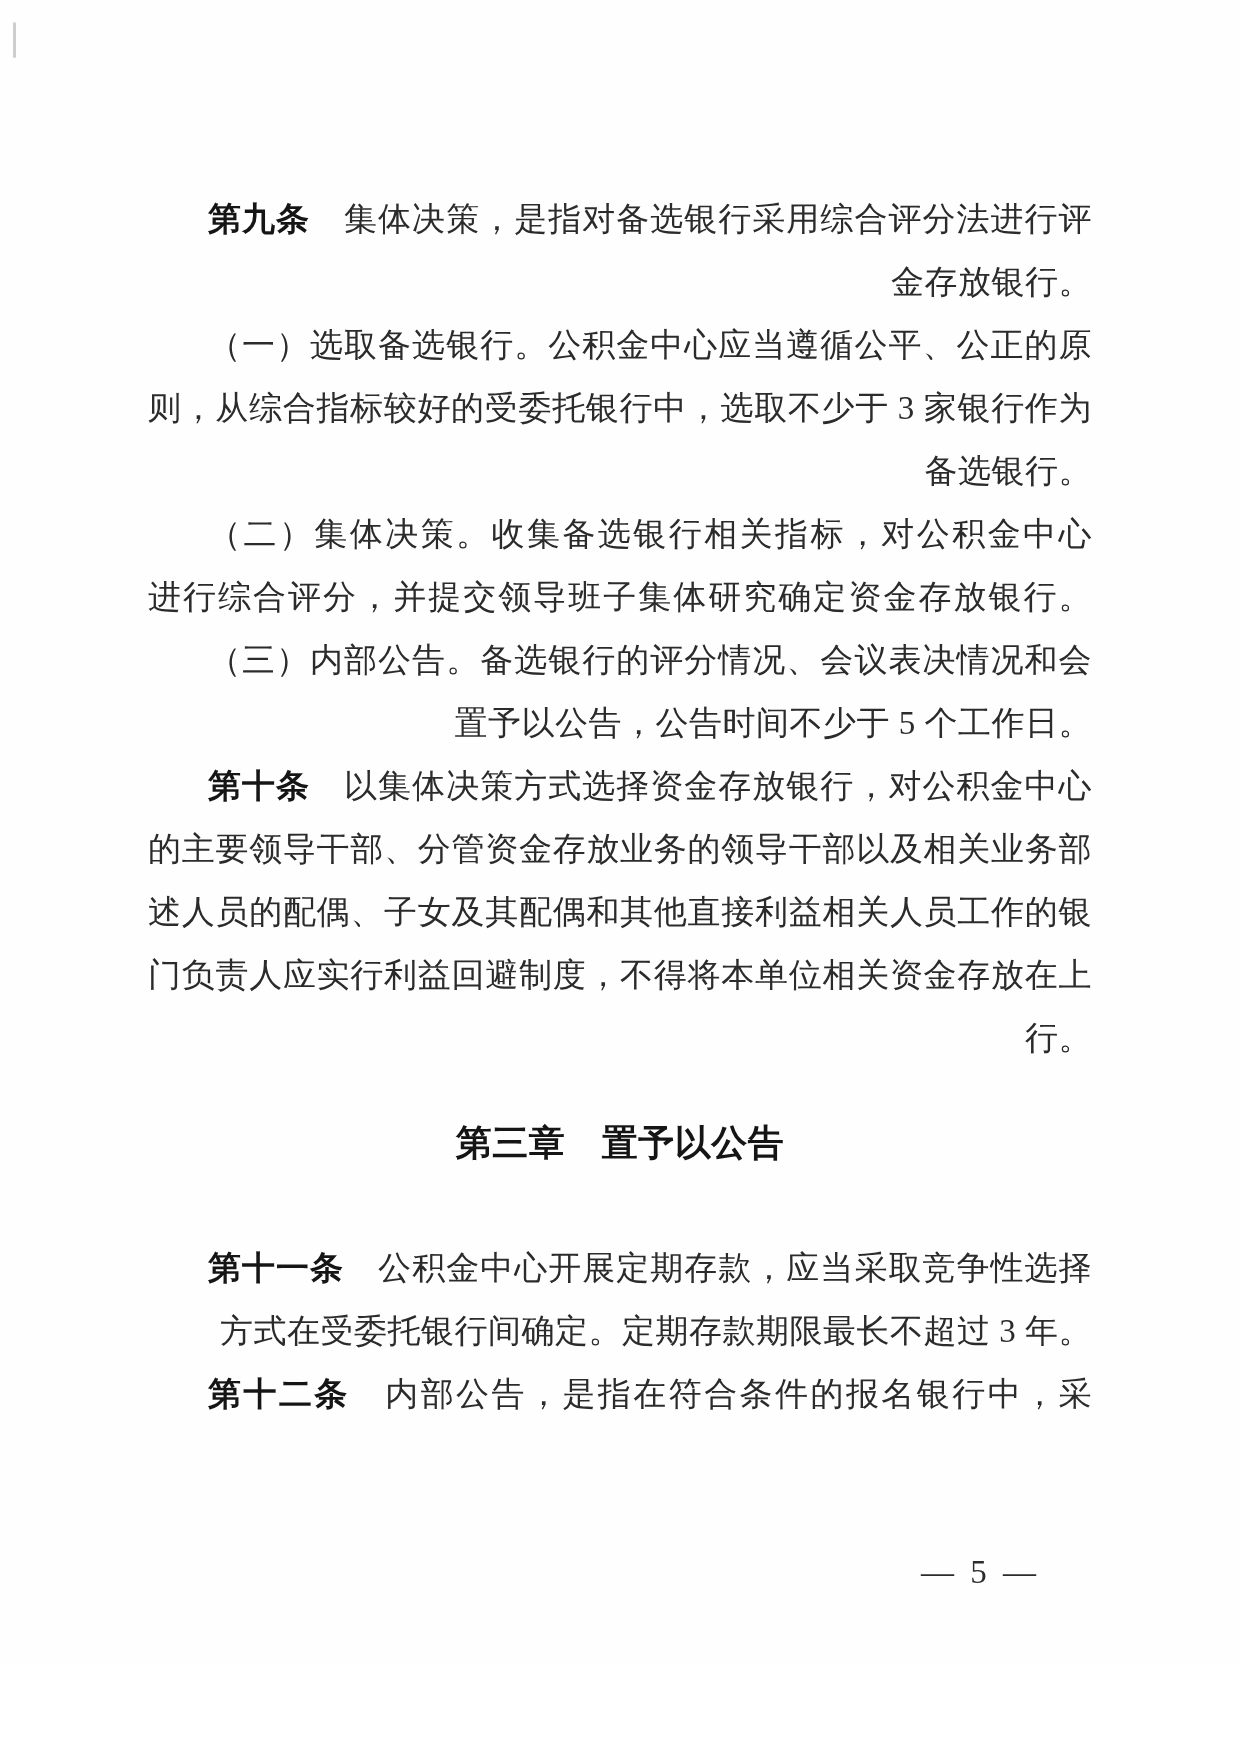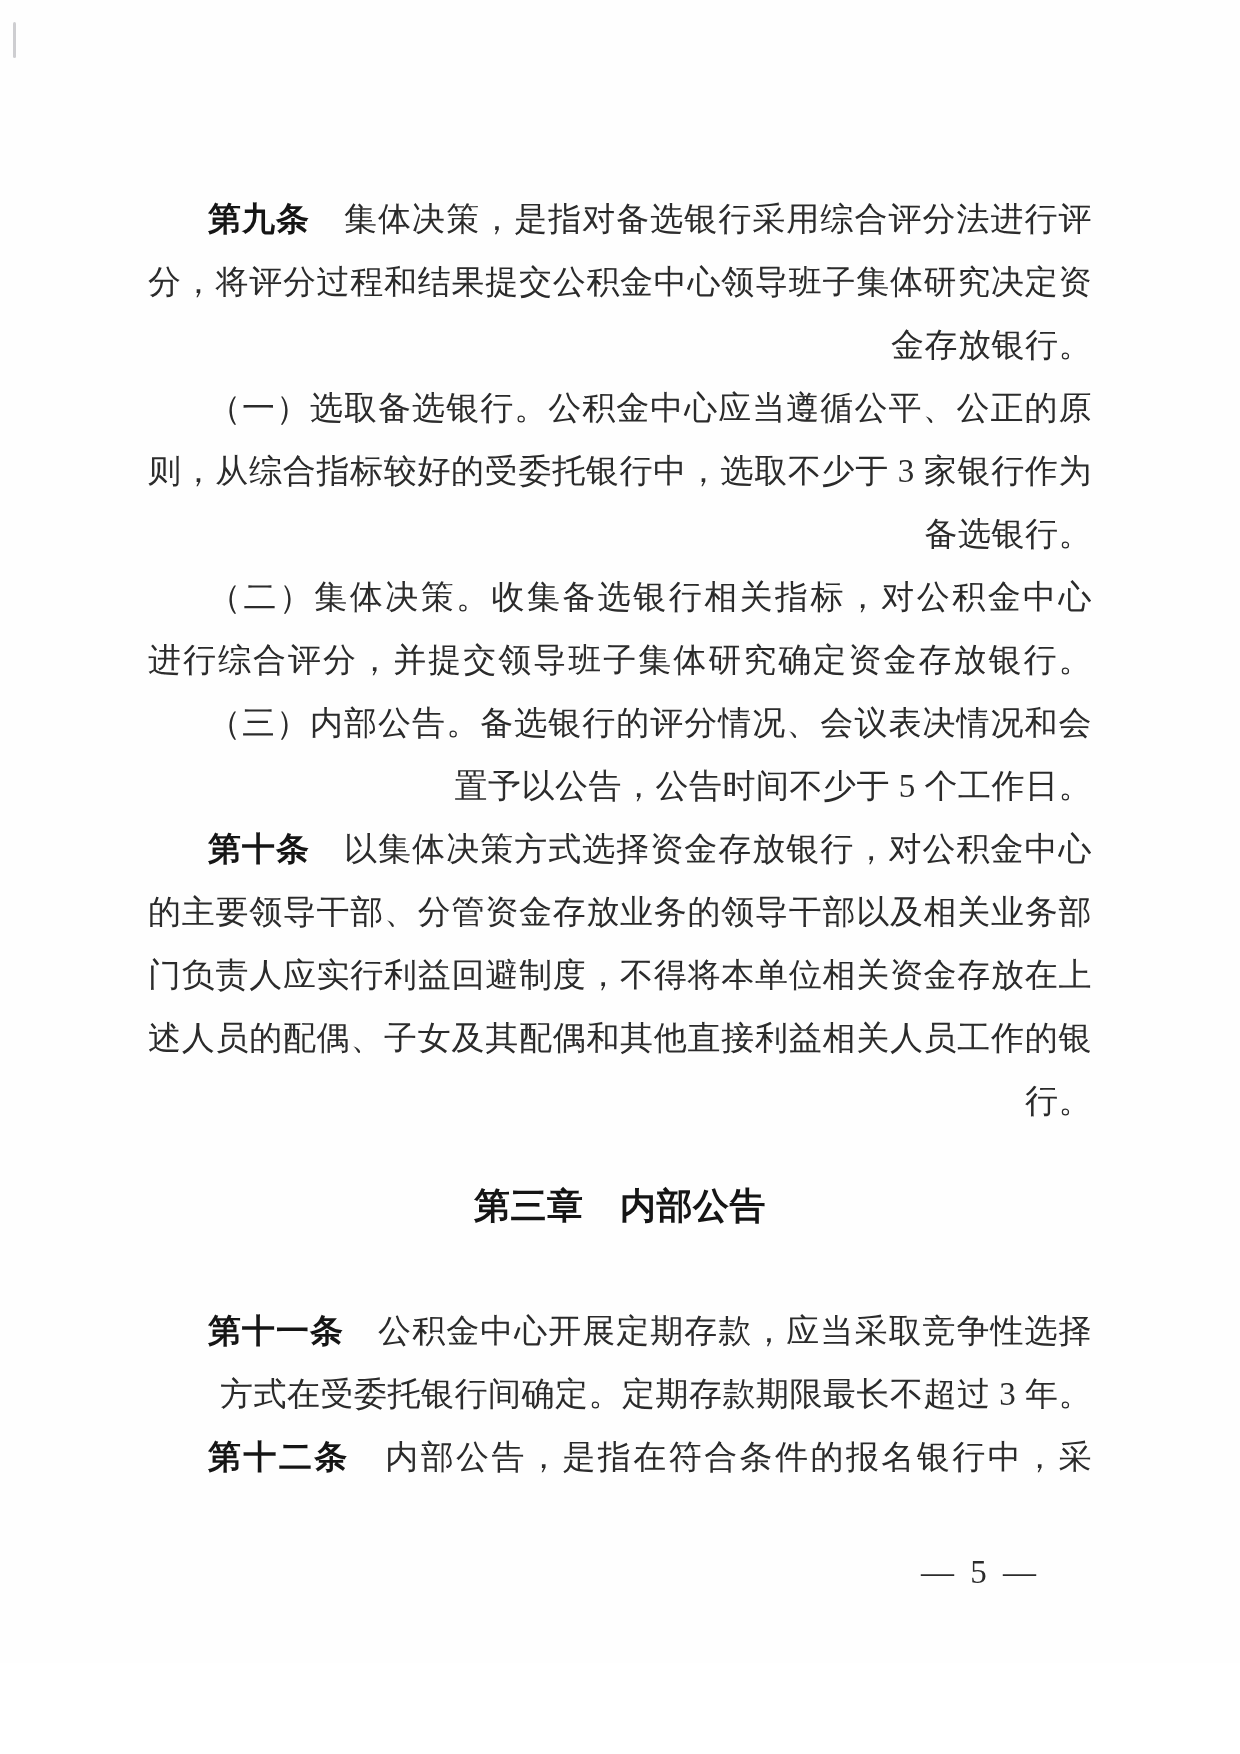--- a/index.html
+++ b/index.html
@@ -72,33 +72,32 @@
     white-space: nowrap;
   }
 </style>
 </head>
 <body>
 
 <div class="page">
   <div class="scan-artifact"></div>
   <div class="content" id="content">
       <div class="line para-start justify indent"><span class="bold">第九条</span><span>　集体决策，是指对备选银行采用综合评分法进行评</span></div>
-      <div class="line cont justify"><span>分，将评分过程和结果提交公积金中心领导班子集体研究决定资</span></div>
       <div class="line cont"><span>金存放银行。</span></div>
       <div class="line para-start justify indent"><span>（一）选取备选银行。公积金中心应当遵循公平、公正的原</span></div>
       <div class="line cont justify"><span>则，从综合指标较好的受委托银行中，选取不少于 3 家银行作为</span></div>
       <div class="line cont"><span>备选银行。</span></div>
       <div class="line para-start justify indent"><span>（二）集体决策。收集备选银行相关指标，对公积金中心</span></div>
       <div class="line cont justify"><span>进行综合评分，并提交领导班子集体研究确定资金存放银行。</span></div>
       <div class="line para-start justify indent"><span>（三）内部公告。备选银行的评分情况、会议表决情况和会</span></div>
       <div class="line cont"><span>置予以公告，公告时间不少于 5 个工作日。</span></div>
       <div class="line para-start justify indent"><span class="bold">第十条</span><span>　以集体决策方式选择资金存放银行，对公积金中心</span></div>
       <div class="line cont justify"><span>的主要领导干部、分管资金存放业务的领导干部以及相关业务部</span></div>
+      <div class="line cont justify"><span>述人员的配偶、子女及其配偶和其他直接利益相关人员工作的银</span></div>
       <div class="line cont justify"><span>门负责人应实行利益回避制度，不得将本单位相关资金存放在上</span></div>
-      <div class="line cont justify"><span>述人员的配偶、子女及其配偶和其他直接利益相关人员工作的银</span></div>
       <div class="line cont"><span>行。</span></div>
-      <div class="line heading"><span class="bold">第三章　内部公告</span></div>
+      <div class="line heading"><span class="bold">第三章　置予以公告</span></div>
       <div class="line para-start justify indent"><span class="bold">第十一条</span><span>　公积金中心开展定期存款，应当采取竞争性选择</span></div>
       <div class="line cont"><span>方式在受委托银行间确定。定期存款期限最长不超过 3 年。</span></div>
       <div class="line para-start justify indent"><span class="bold">第十二条</span><span>　内部公告，是指在符合条件的报名银行中，采</span></div>
     </div>
   <div class="footer">— 5 —</div>
 </div>
 
 </body></html>

